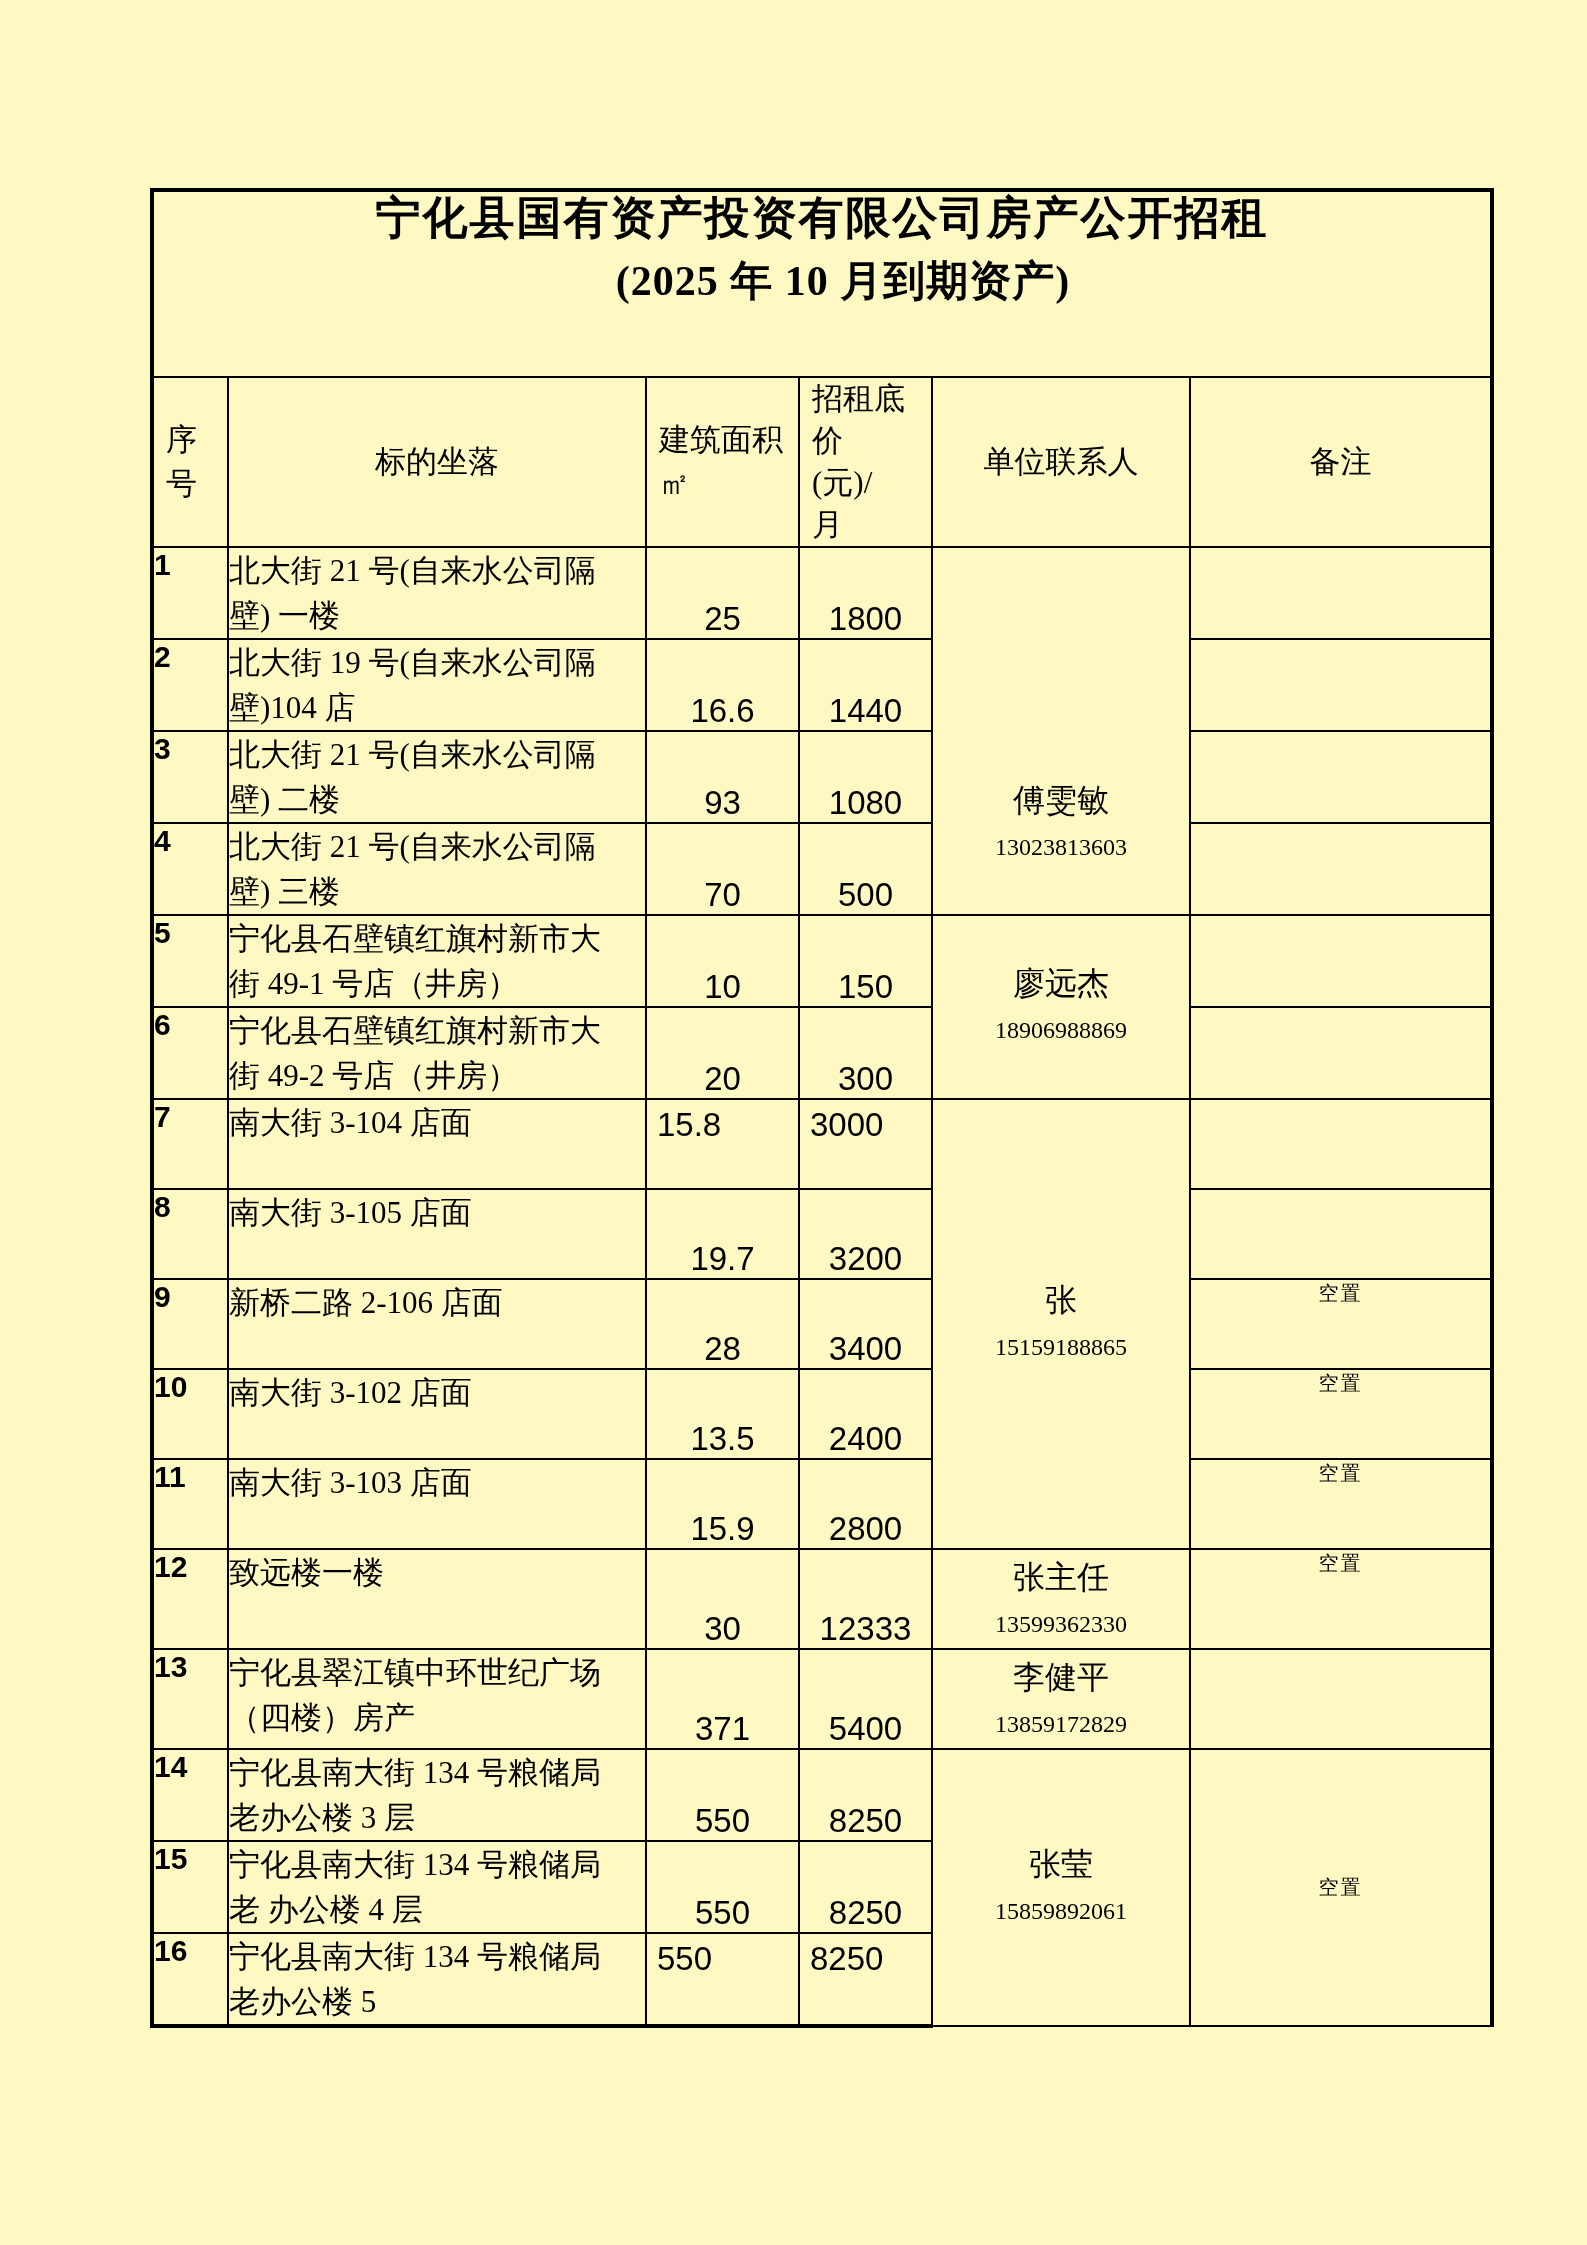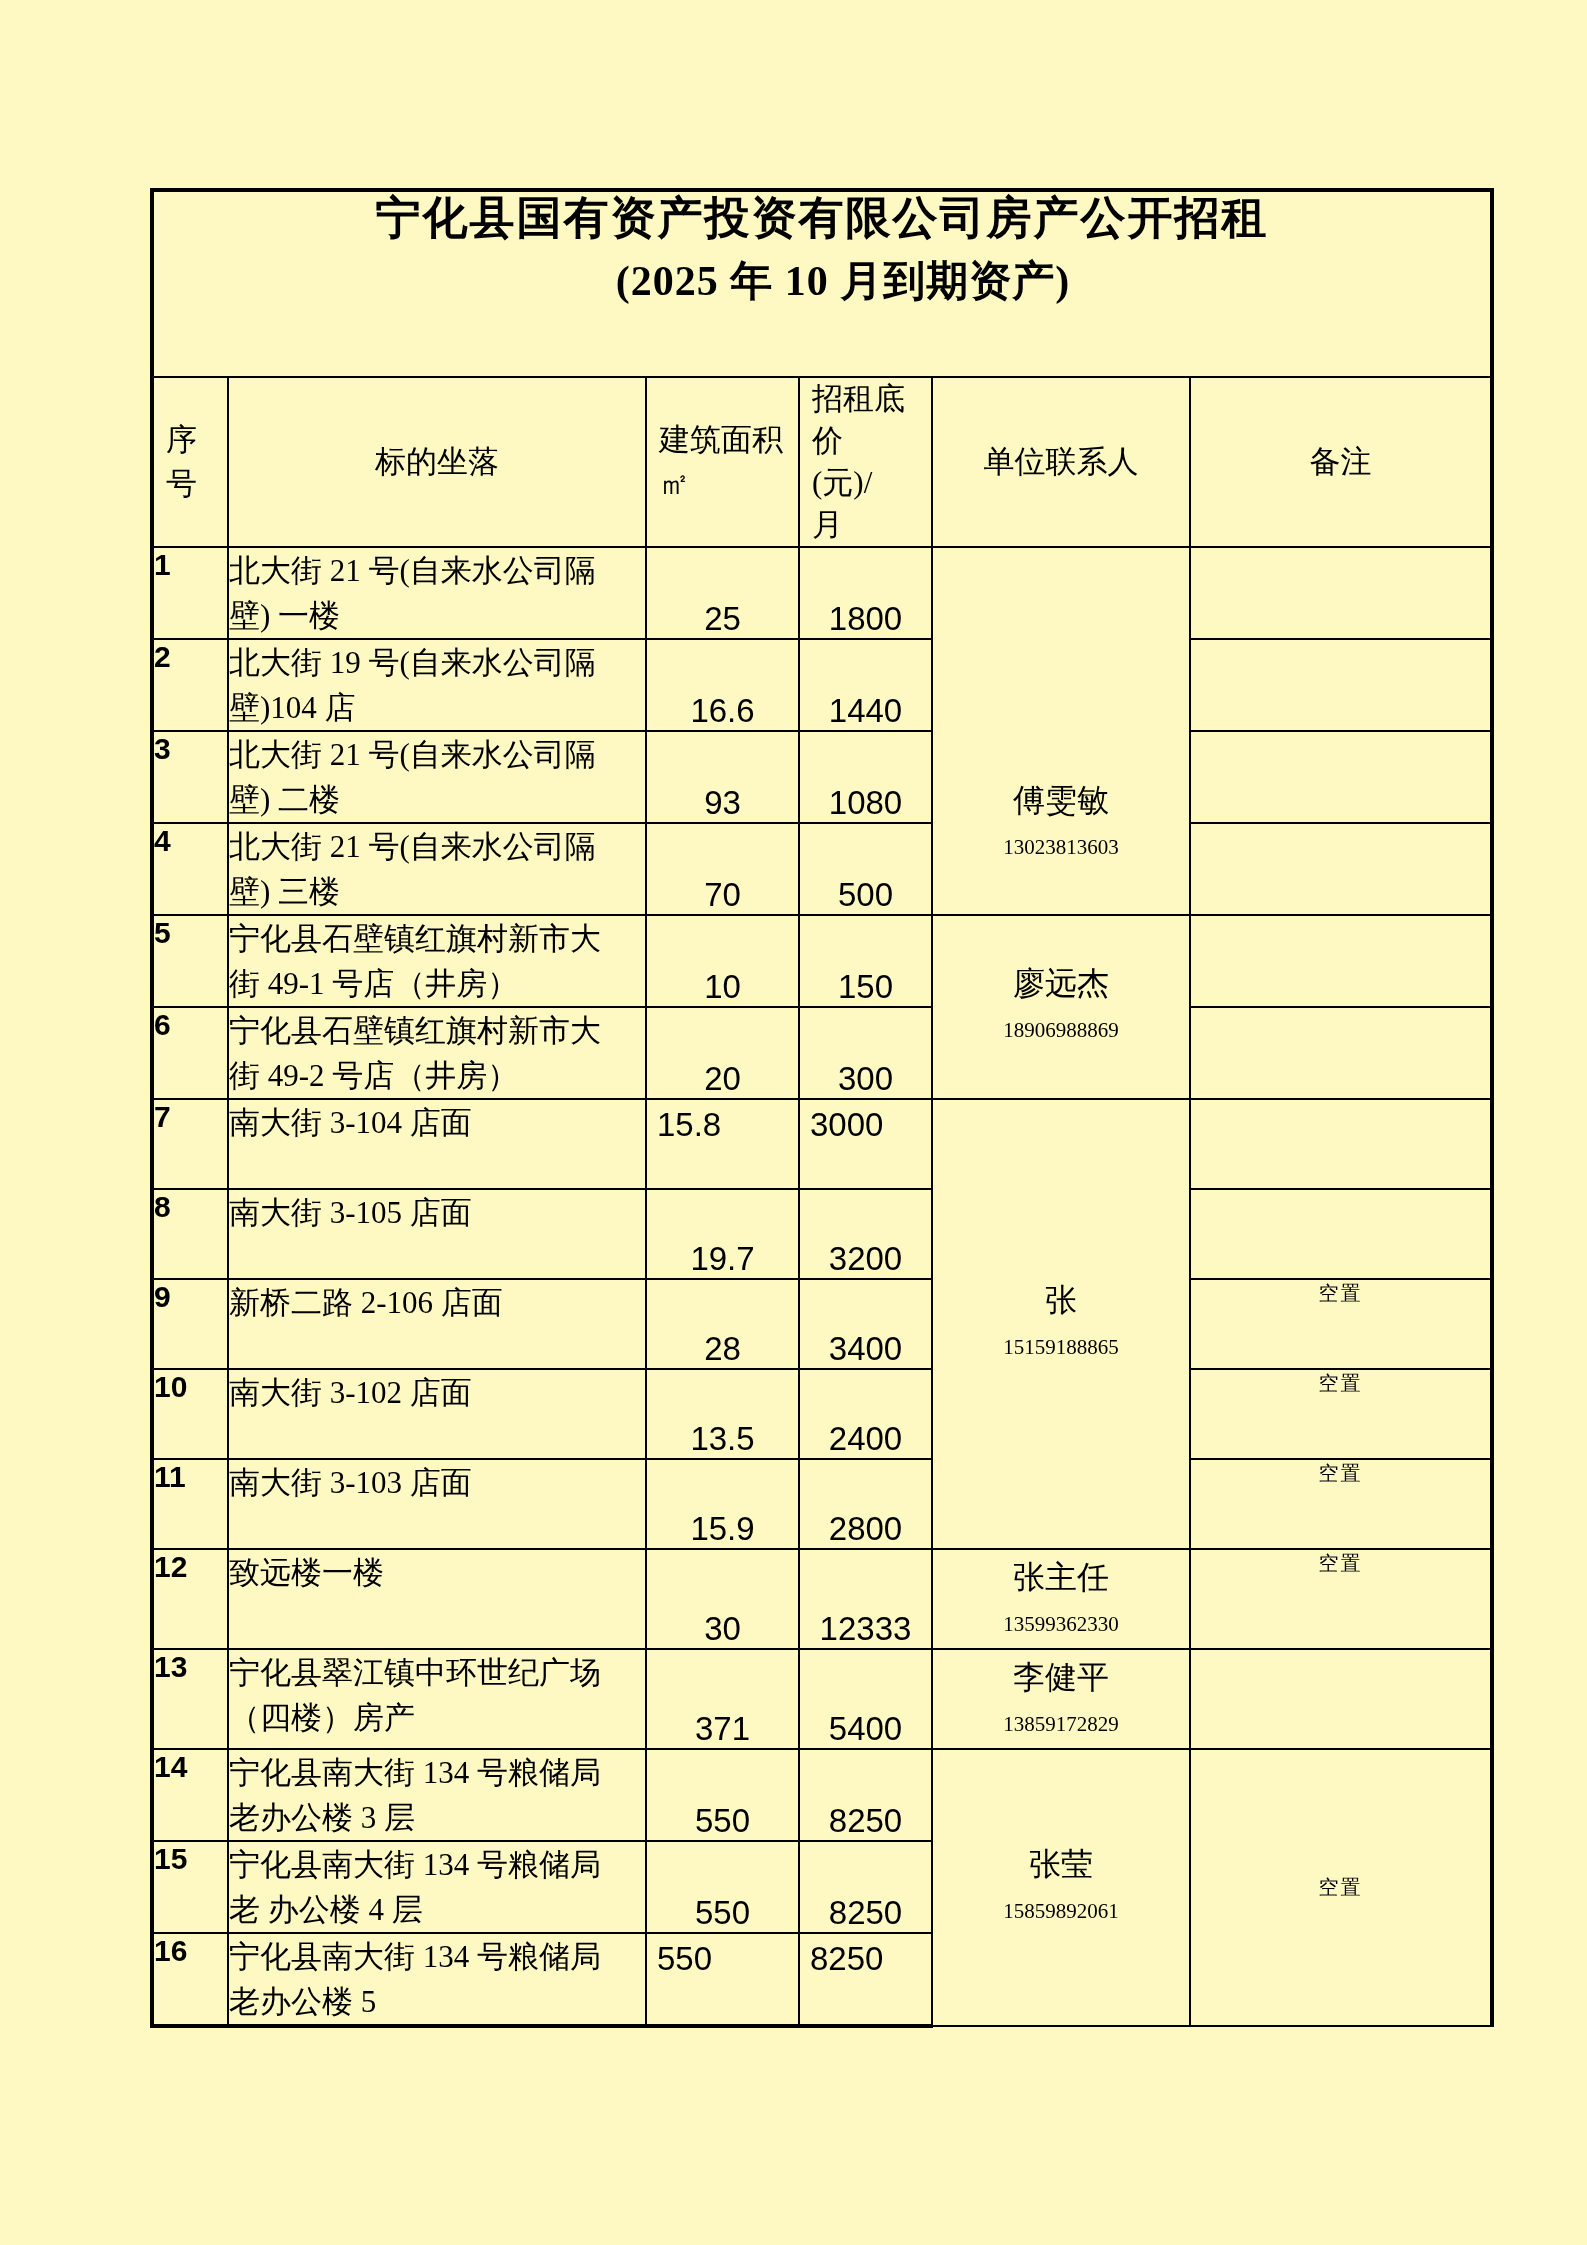--- a/index.html
+++ b/index.html
@@ -60,21 +60,21 @@
     padding-bottom:8px;
   }
   td.num.top-left{
     vertical-align:top;text-align:left;
     padding:6px 0 0 10px;
   }
   td.contact{
     font-size:32px;line-height:47px;
     text-align:center;vertical-align:middle;
   }
-  td.contact .phone{font-size:21px;}
+  td.contact .phone{font-size:24px;}
   td.contact.low{padding-top:185px;}
   td.contact.vtop{vertical-align:top;padding-top:4px;}
   td.remark{
     font-size:20px;letter-spacing:2px;
     text-align:center;vertical-align:top;
     padding-top:12px;
   }
   td.remark.mid{vertical-align:middle;padding-top:0;}
   td.nob{border-bottom:none;}
   tr.data-row td.bb{border-bottom:4px solid #000;}

